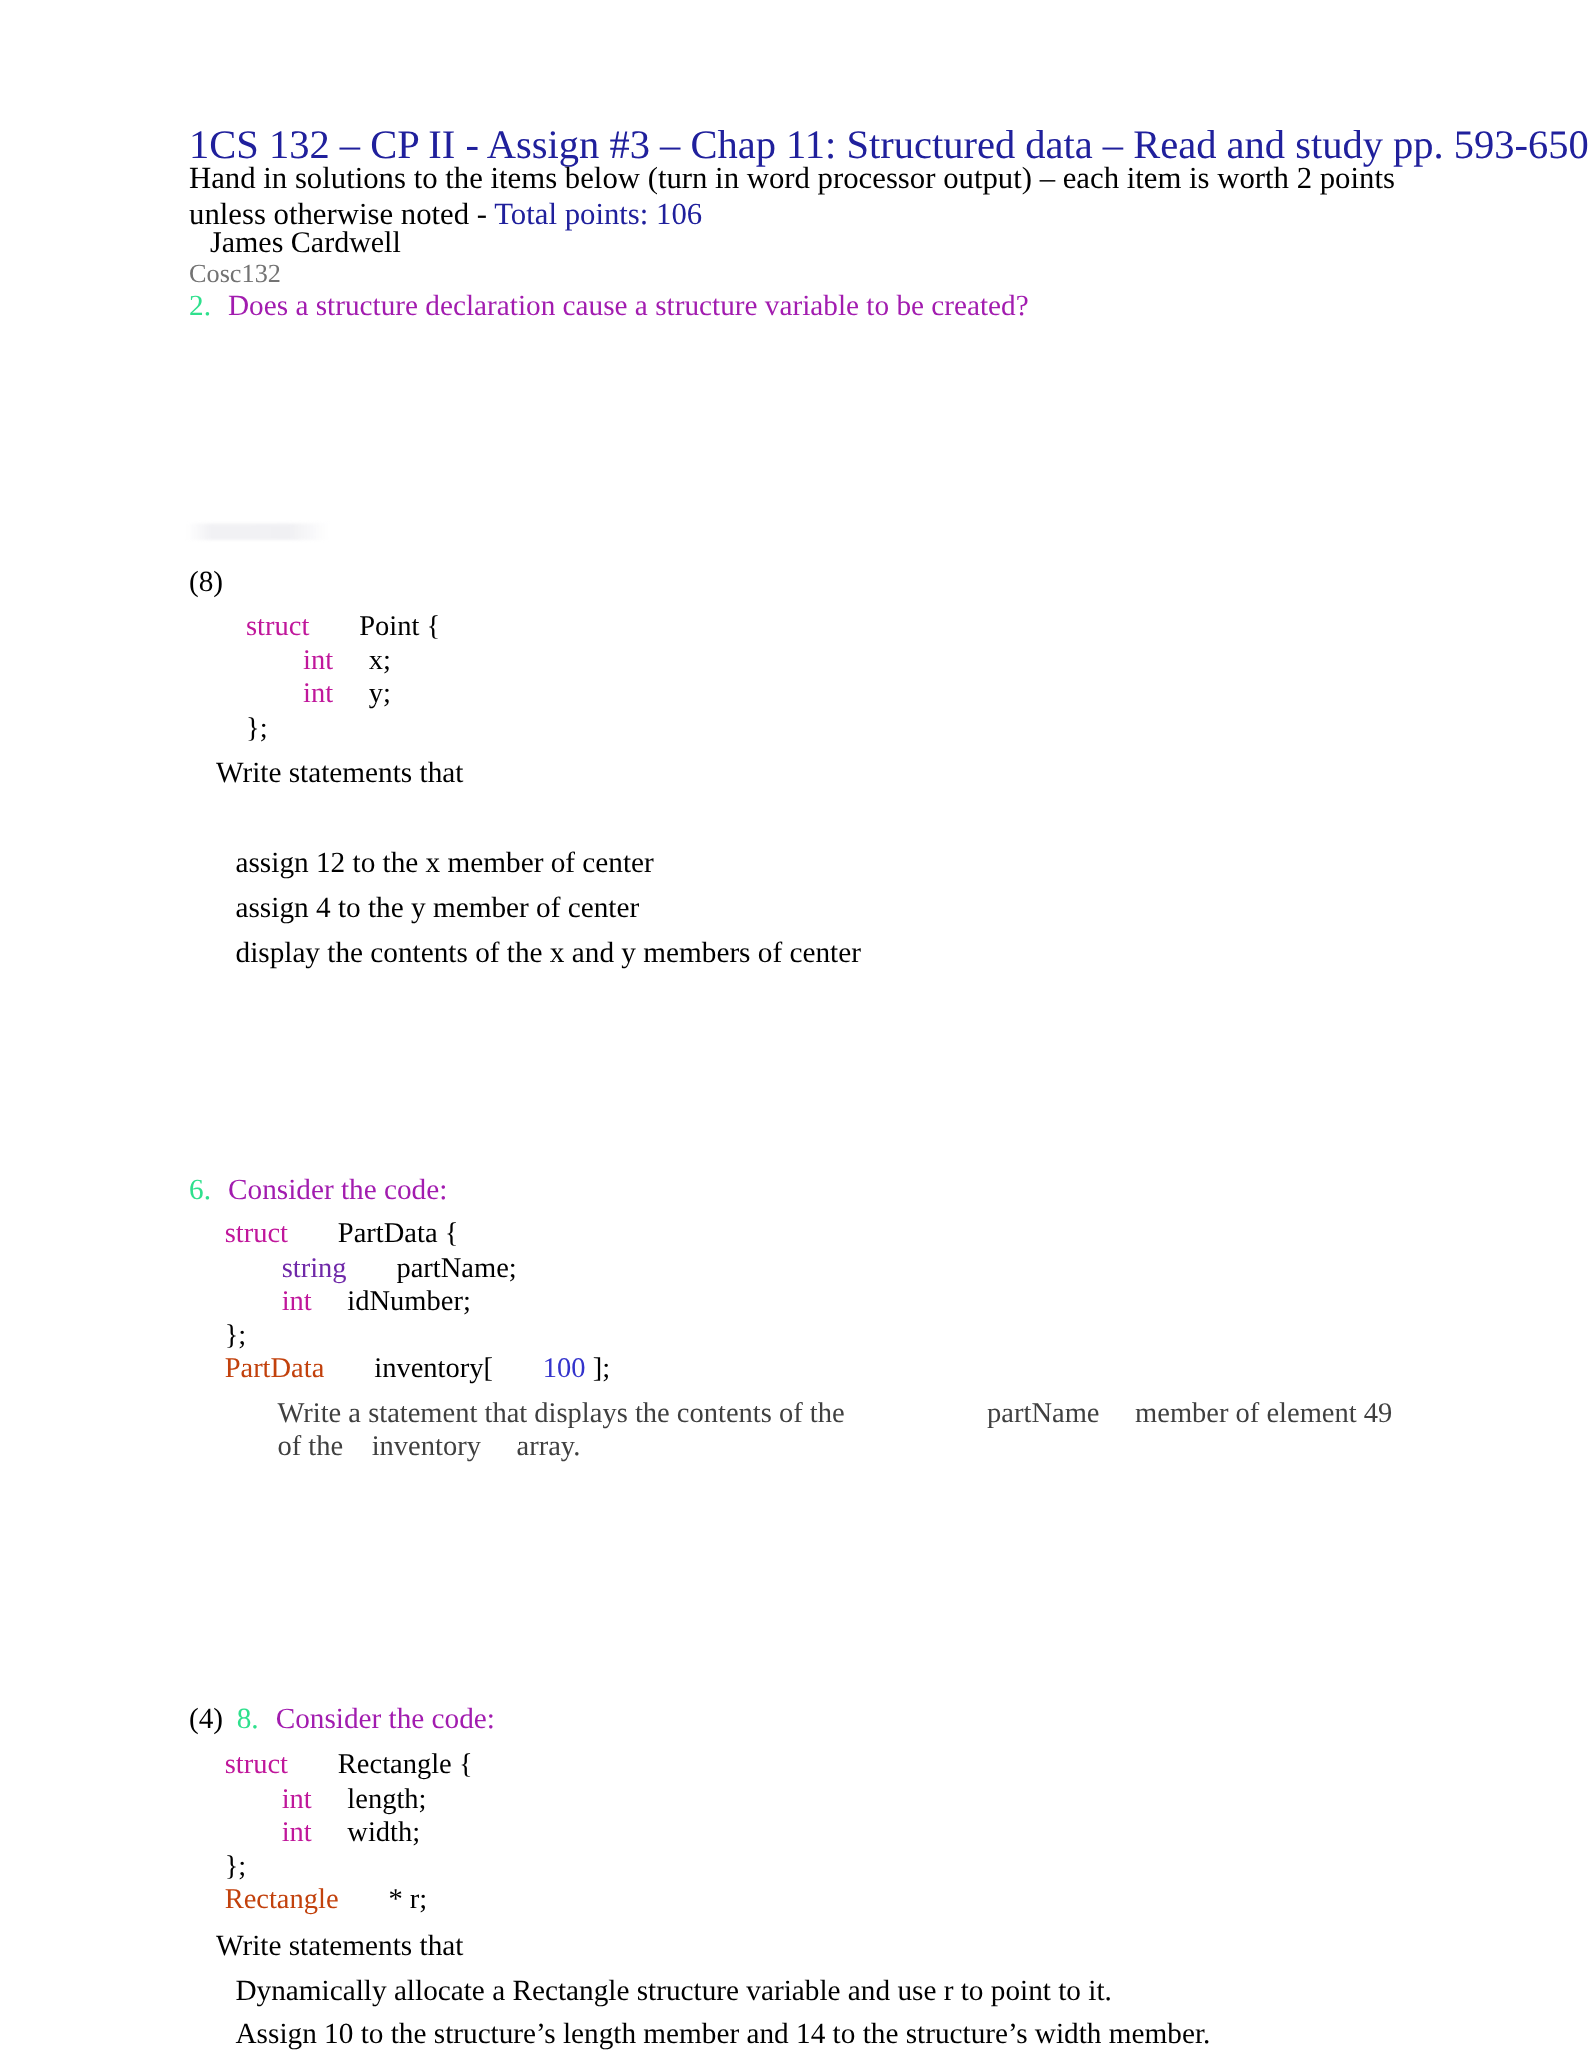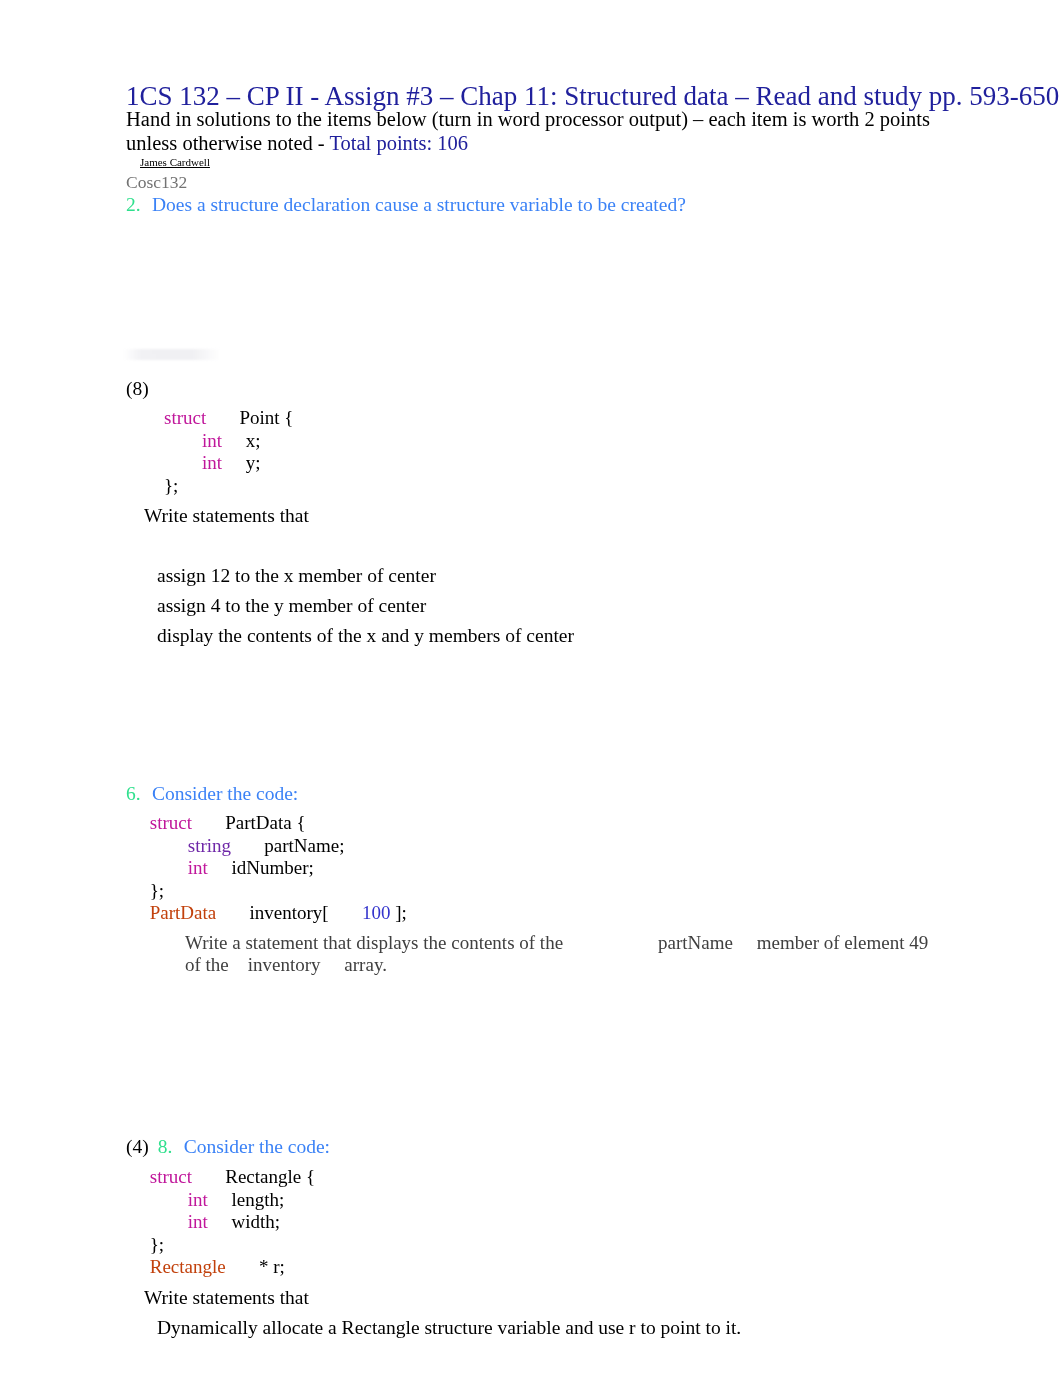--- a/index.html
+++ b/index.html
@@ -39,25 +39,24 @@
     font-size: 20.5px;
     line-height: 23.5px;
     color: #000000;
   }
   .hdr-body .accent { color: #20209c; }
 
   .name-line {
     position: absolute;
     left: 140px;
     top: 153px;
-    font-size: 11px;
+    font-size: 20px;
     line-height: 19px;
     color: #000000;
     white-space: nowrap;
-    text-decoration: underline;
   }
   .course-line {
     position: absolute;
     left: 126px;
     top: 173px;
     font-size: 17.5px;
     line-height: 19px;
     color: #737373;
     white-space: nowrap;
   }
@@ -73,21 +72,21 @@
   }
   .q-pts {
     color: #000000;
     margin-right: 9px;
   }
   .q-num {
     color: #2fe08d;
     width: 26px;
     flex: none;
   }
-  .q-text { color: #3b82f6; }
+  .q-text { color: #a21caf; }
 
   .pts-only {
     position: absolute;
     font-size: 19.5px;
     line-height: 23px;
     color: #000000;
   }
 
   
   .code {
@@ -192,14 +191,15 @@
 
   <div class="code" style="left:126px; top:1166px;" id="code-3"><span>     </span><span class="kw-struct">struct</span><span>       Rectangle {</span>
 <span>             </span><span class="kw-int">int</span><span>     length;</span>
 <span>             </span><span class="kw-int">int</span><span>     width;</span>
 <span>     };</span>
 <span>     </span><span class="type-name">Rectangle</span><span>       * r;</span></div>
 
   <div class="prose" style="left:144px; top:1286px;">Write statements that</div>
 
   <div class="prose" style="left:157px; top:1316px;">Dynamically allocate a Rectangle structure variable and use r to point to it.</div>
+  <div class="prose" style="left:157px; top:1345px;">Assign 10 to the structure’s length member and 14 to the structure’s width member.</div>
 
 </div>
 
 </body></html>

